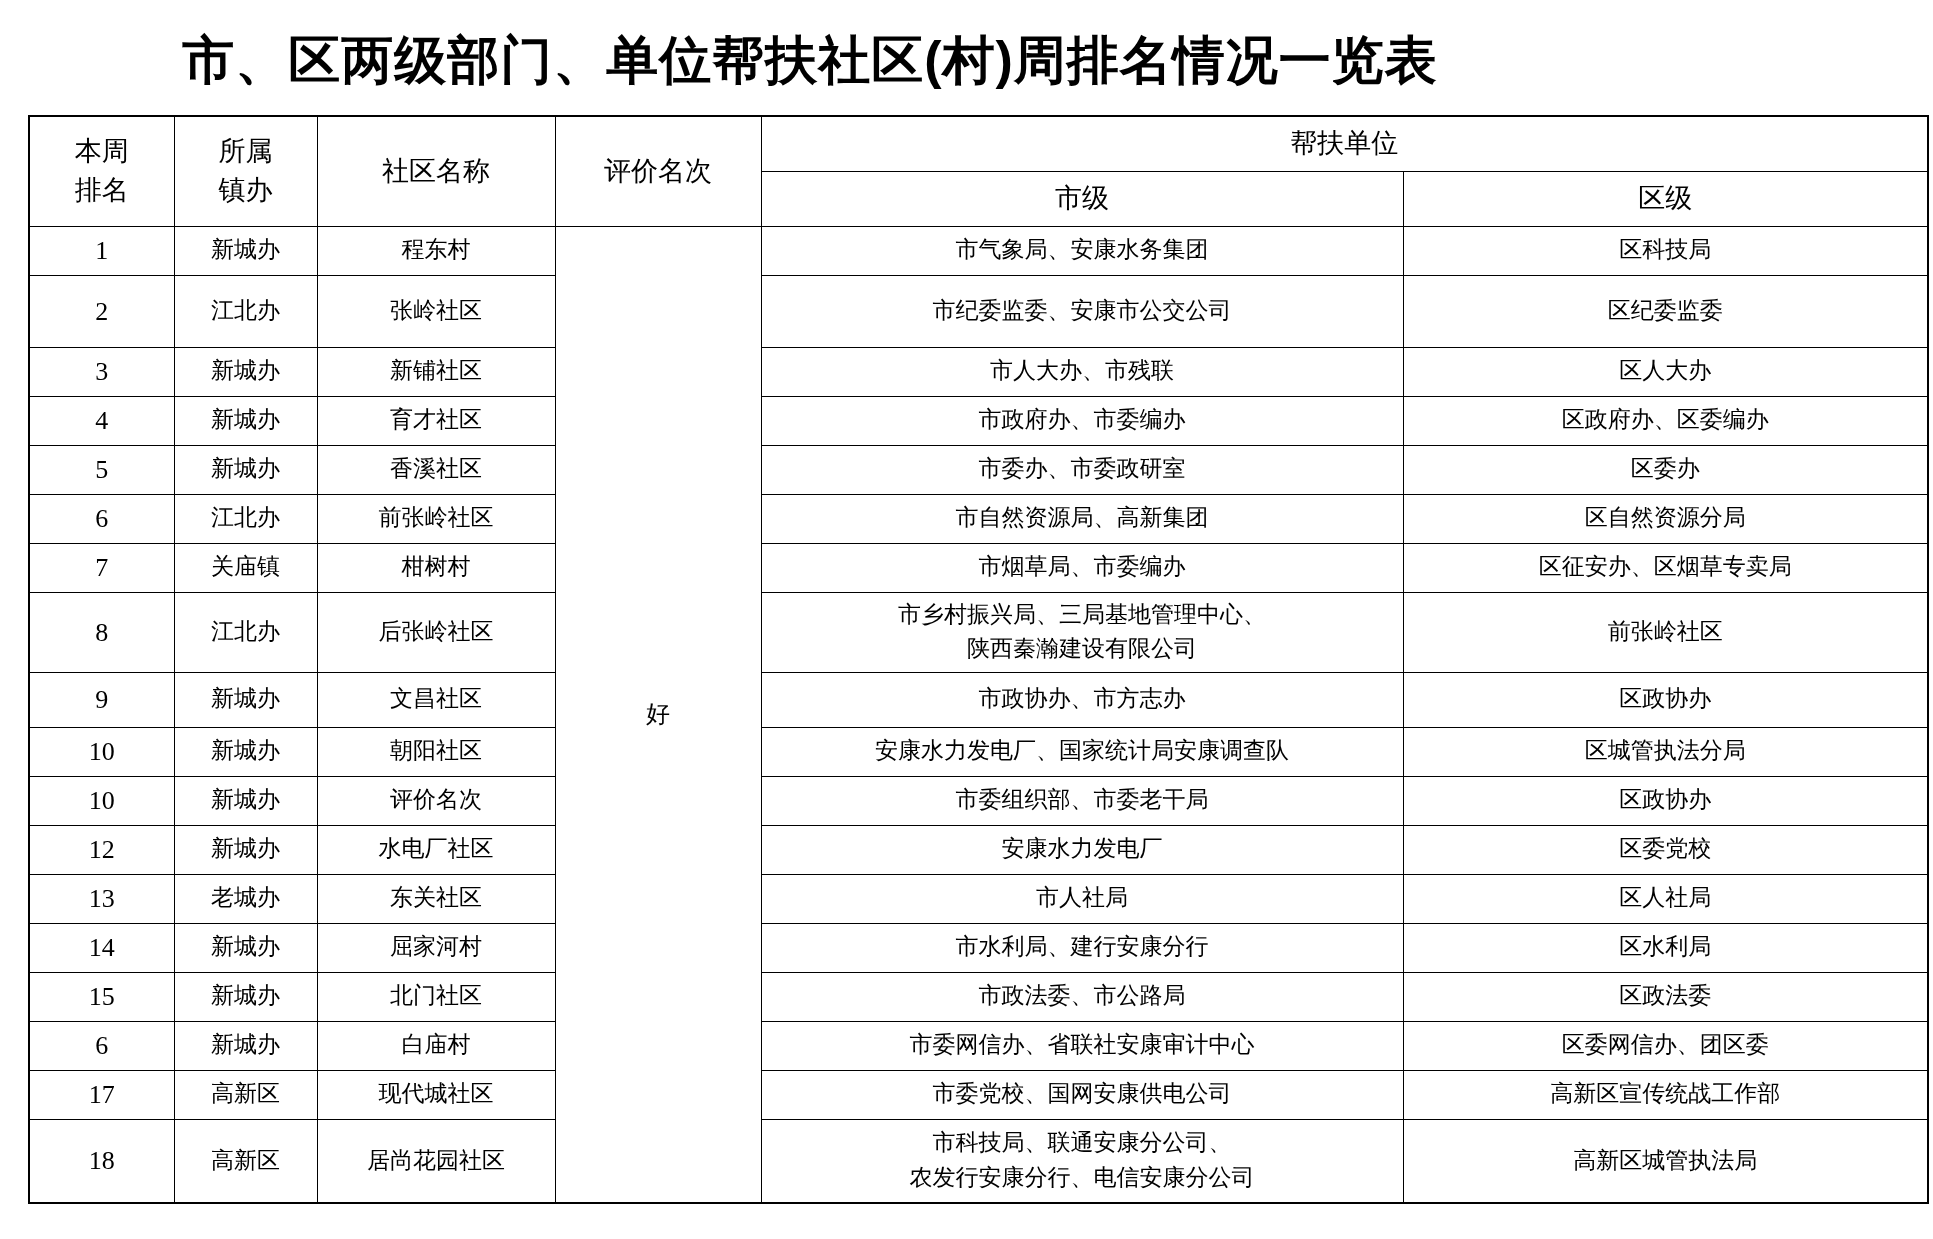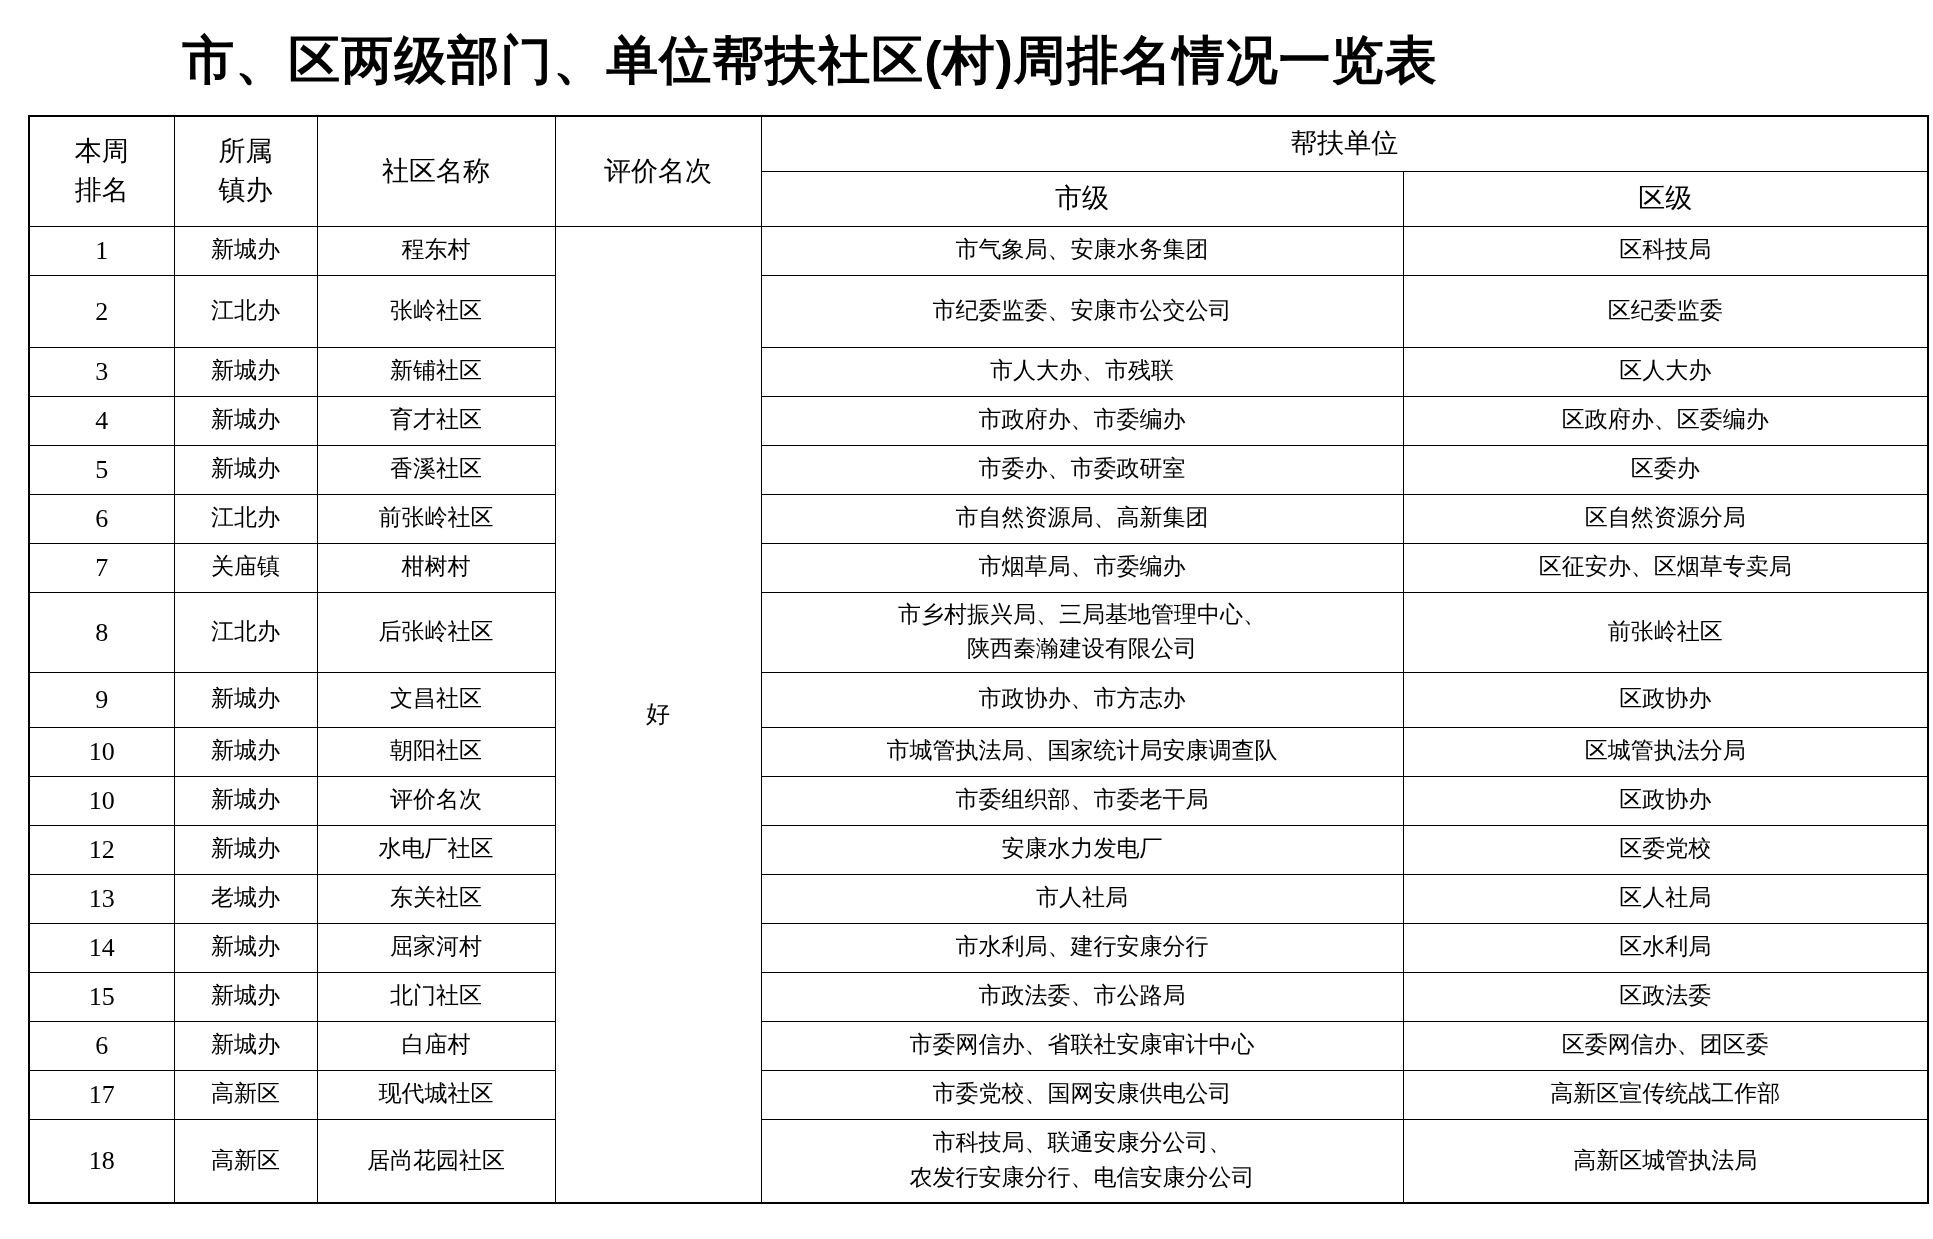--- a/index.html
+++ b/index.html
@@ -173,21 +173,21 @@
       <td class="cell-town">新城办</td>
       <td class="cell-community">文昌社区</td>
       <td class="cell-city">市政协办、市方志办</td>
       <td class="cell-district">区政协办</td>
     </tr>
 
     <tr>
       <td class="cell-rank">10</td>
       <td class="cell-town">新城办</td>
       <td class="cell-community">朝阳社区</td>
-      <td class="cell-city">市城管执法局、国家统计局安康调查队</td>
+      <td class="cell-city">安康水力发电厂、国家统计局安康调查队</td>
       <td class="cell-district">区城管执法分局</td>
     </tr>
 
     <tr>
       <td class="cell-rank">10</td>
       <td class="cell-town">新城办</td>
       <td class="cell-community">评价名次</td>
       <td class="cell-city">市委组织部、市委老干局</td>
       <td class="cell-district">区政协办</td>
     </tr>

